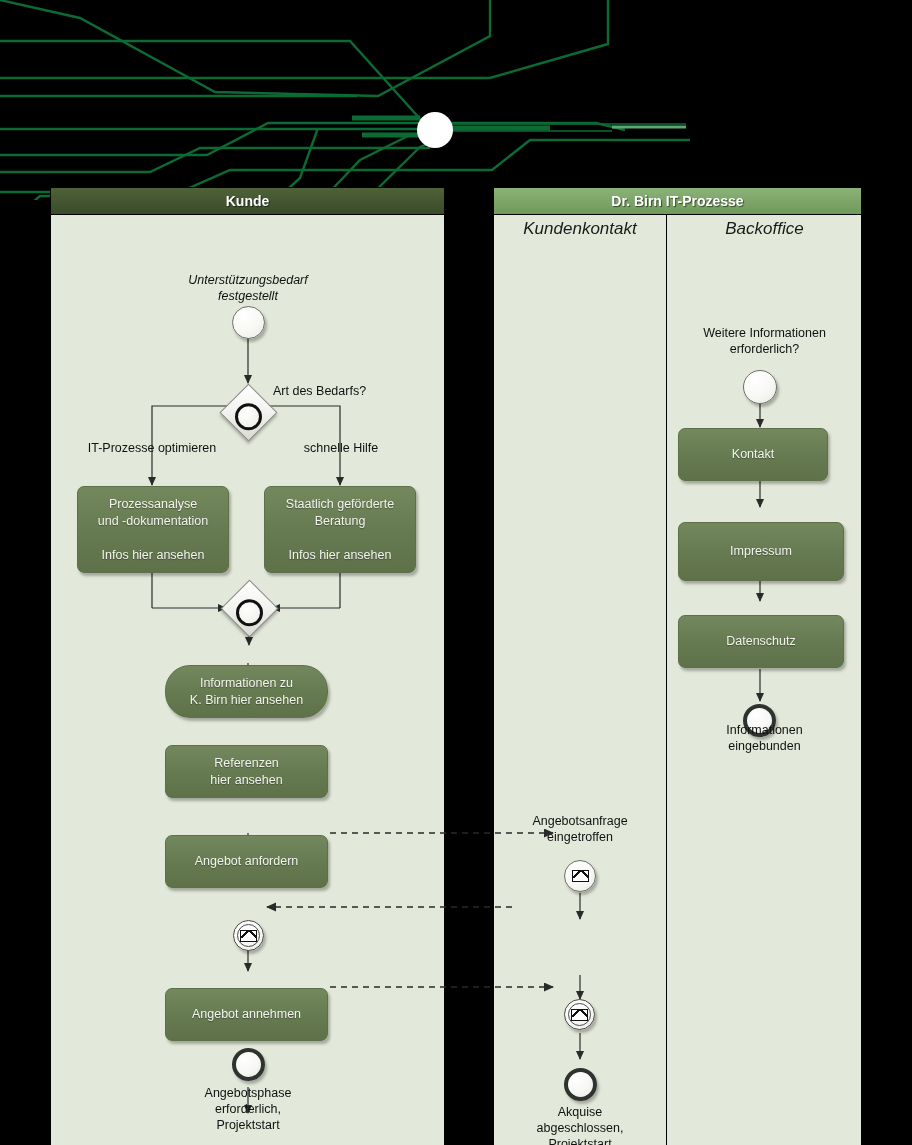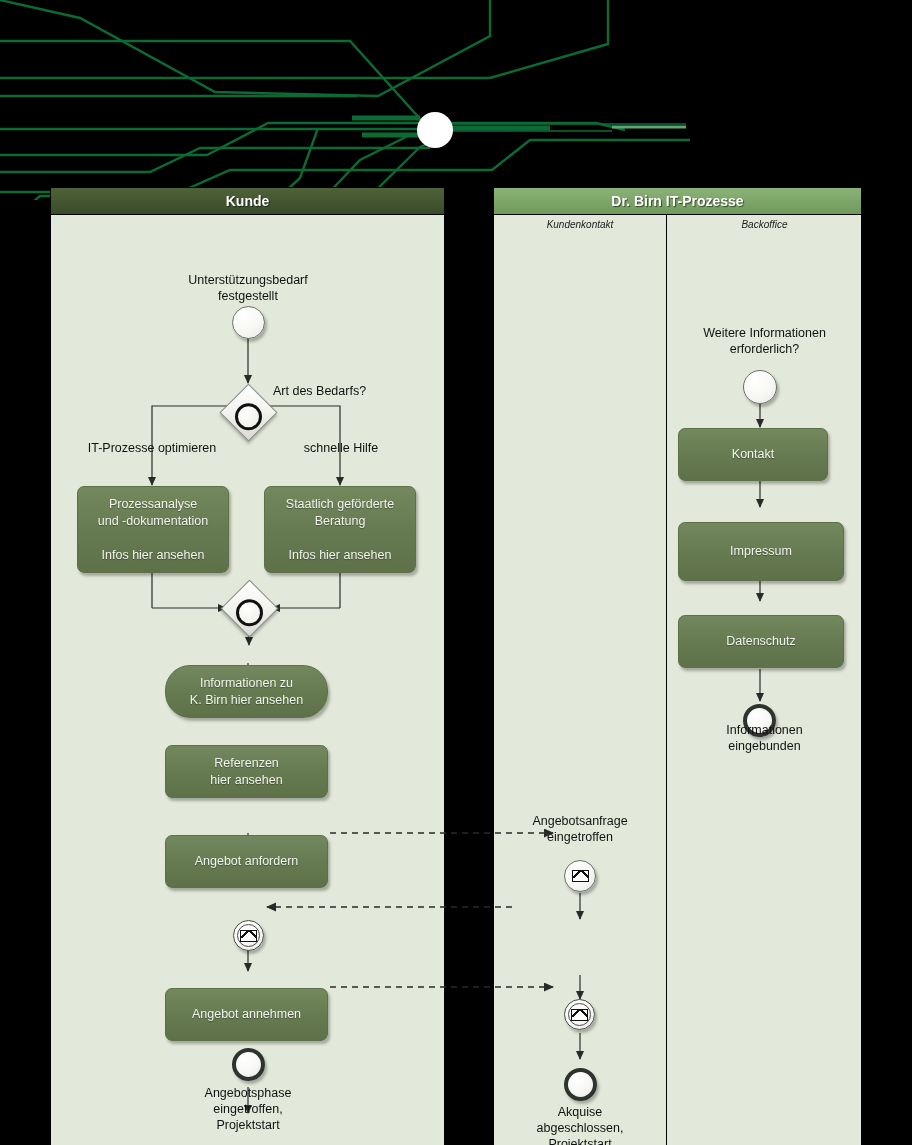--- a/index.html
+++ b/index.html
@@ -7,21 +7,21 @@
        font-family:"Liberation Sans","DejaVu Sans",sans-serif;}
   #stage{position:absolute;left:0;top:0;width:912px;height:1145px;background:#000;}
   #deco{position:absolute;left:0;top:0;width:912px;height:200px;}
   .pool{position:absolute;border:1px solid #000;box-sizing:border-box;}
   .pool-header{height:27px;line-height:27px;text-align:center;color:#fff;
        font-size:14px;font-weight:bold;text-shadow:1px 1px 1px rgba(0,0,0,.55);
        box-sizing:border-box;border-bottom:1px solid #000;}
   .pool-body{background:#e3e9da;position:relative;box-sizing:border-box;}
   .lane{position:absolute;top:0;bottom:0;box-sizing:border-box;}
   .lane-title{position:absolute;top:4px;left:0;right:0;text-align:center;
-       font-size:10px;font-style:italic;color:#1a1a1a;}
+       font-size:17px;font-style:italic;color:#1a1a1a;}
   .lane-div{position:absolute;top:0;bottom:0;width:1px;background:#000;}
   .svgl{position:absolute;left:0;top:0;overflow:visible;pointer-events:none;}
   .task{position:absolute;box-sizing:border-box;border-radius:7px;
        background:linear-gradient(180deg,#74885e 0%,#667a51 55%,#5e7149 100%);
        border:1px solid #5d7049;color:#f2f4ee;font-size:12.5px;
        display:flex;align-items:center;justify-content:center;text-align:center;
        line-height:17px;box-shadow:2px 3px 3px rgba(0,0,0,.28);
        text-shadow:0 1px 1px rgba(0,0,0,.35);white-space:pre-line;padding:2px;}
   .ev{position:absolute;border-radius:50%;box-sizing:border-box;
        background:radial-gradient(circle at 34% 28%,#ffffff 0%,#f7f8f4 55%,#e6e8e0 100%);
@@ -115,21 +115,21 @@
         </g>
         <g stroke="#2a2a2a" stroke-width="1.2" fill="none" marker-end="url(#ah)">
           <path d="M101 393 L175 393"></path>
           <path d="M289 393 L221 393"></path>
         </g>
         <g stroke="#2a2a2a" stroke-width="1.2" fill="none" marker-end="url(#ah)">
           <path d="M198 414 L198 430"></path>
         </g>
       </svg>
 
-      <div class="lbl" style="left:97px;top:57px;width:200px;">Unterstützungsbedarf
+      <div class="lbl" style="left:97px;top:57px;width:200px;font-style:italic;">Unterstützungsbedarf
 festgestellt</div>
       <div class="ev ev-start" style="left:181px;top:91px;width:33px;height:33px;"></div>
 
       <div class="lbl" style="left:222px;top:168px;width:180px;text-align:left;">Art des Bedarfs?</div>
       <div class="gw" style="left:177px;top:177px;">
         <div class="gw-in"></div>
       </div>
 
       <div class="lbl" style="left:6px;top:225px;width:190px;">IT-Prozesse optimieren</div>
       <div class="lbl" style="left:231px;top:225px;width:118px;">schnelle Hilfe</div>
@@ -154,21 +154,21 @@
       <div class="task" style="left:114px;top:620px;width:163px;height:53px;">Angebot anfordern</div>
 
       <div class="ev ev-msg-inter" style="left:182px;top:705px;width:31px;height:31px;">
         <span class="env"></span>
       </div>
 
       <div class="task" style="left:114px;top:773px;width:163px;height:53px;">Angebot annehmen</div>
 
       <div class="ev ev-end" style="left:181px;top:833px;width:33px;height:33px;"></div>
       <div class="lbl" style="left:97px;top:870px;width:200px;">Angebotsphase
-eingetroffen,
+erforderlich,
 Projektstart</div>
 
     </div>
   </div>
 
   <div class="pool" style="left:493px;top:187px;width:369px;height:958px;">
     <div class="pool-header" style="background:linear-gradient(180deg,#8cb377 0%,#7da468 55%,#6f9a5b 100%);">
       <span>Dr. Birn IT-Prozesse</span>
     </div>
     <div class="pool-body" style="height:930px;">

